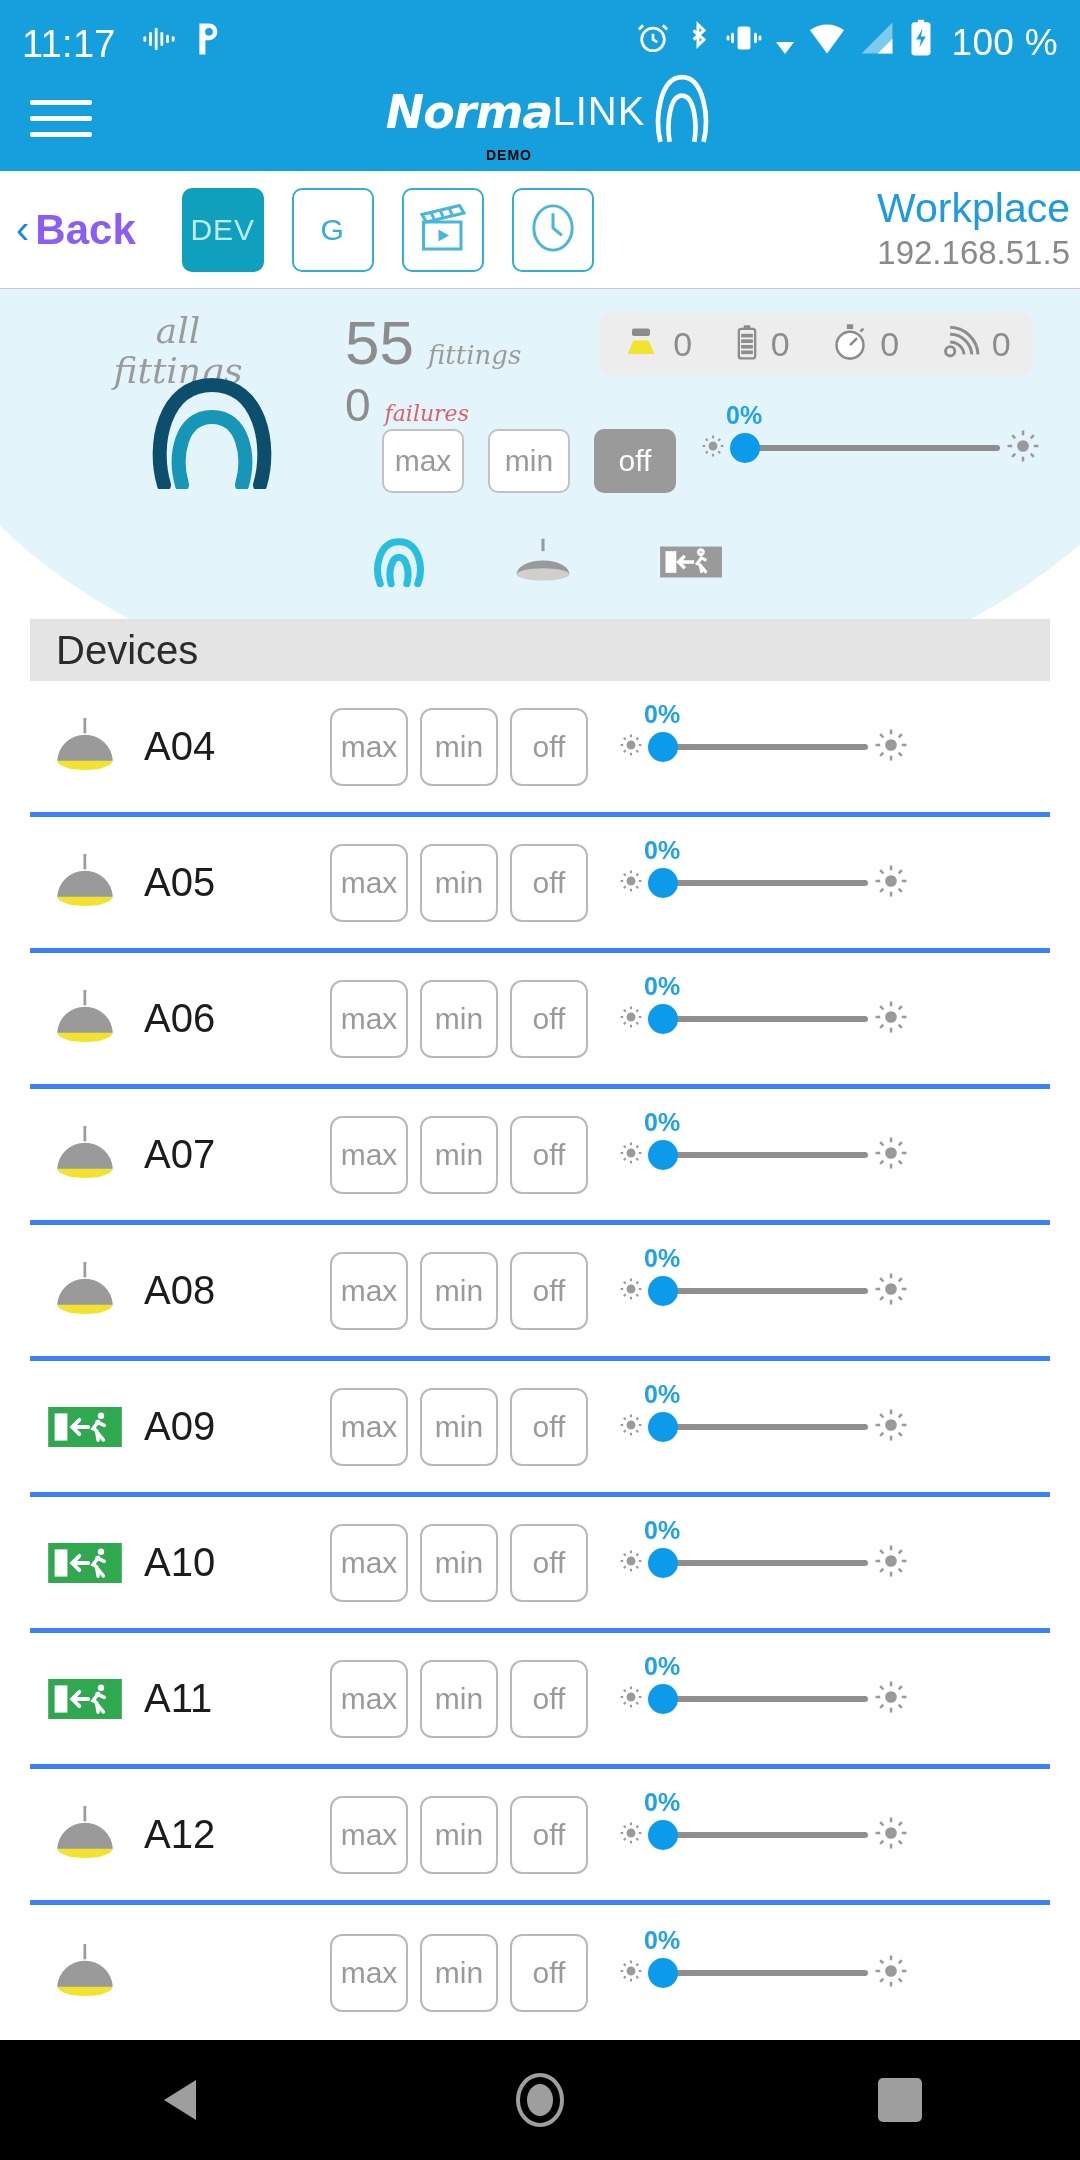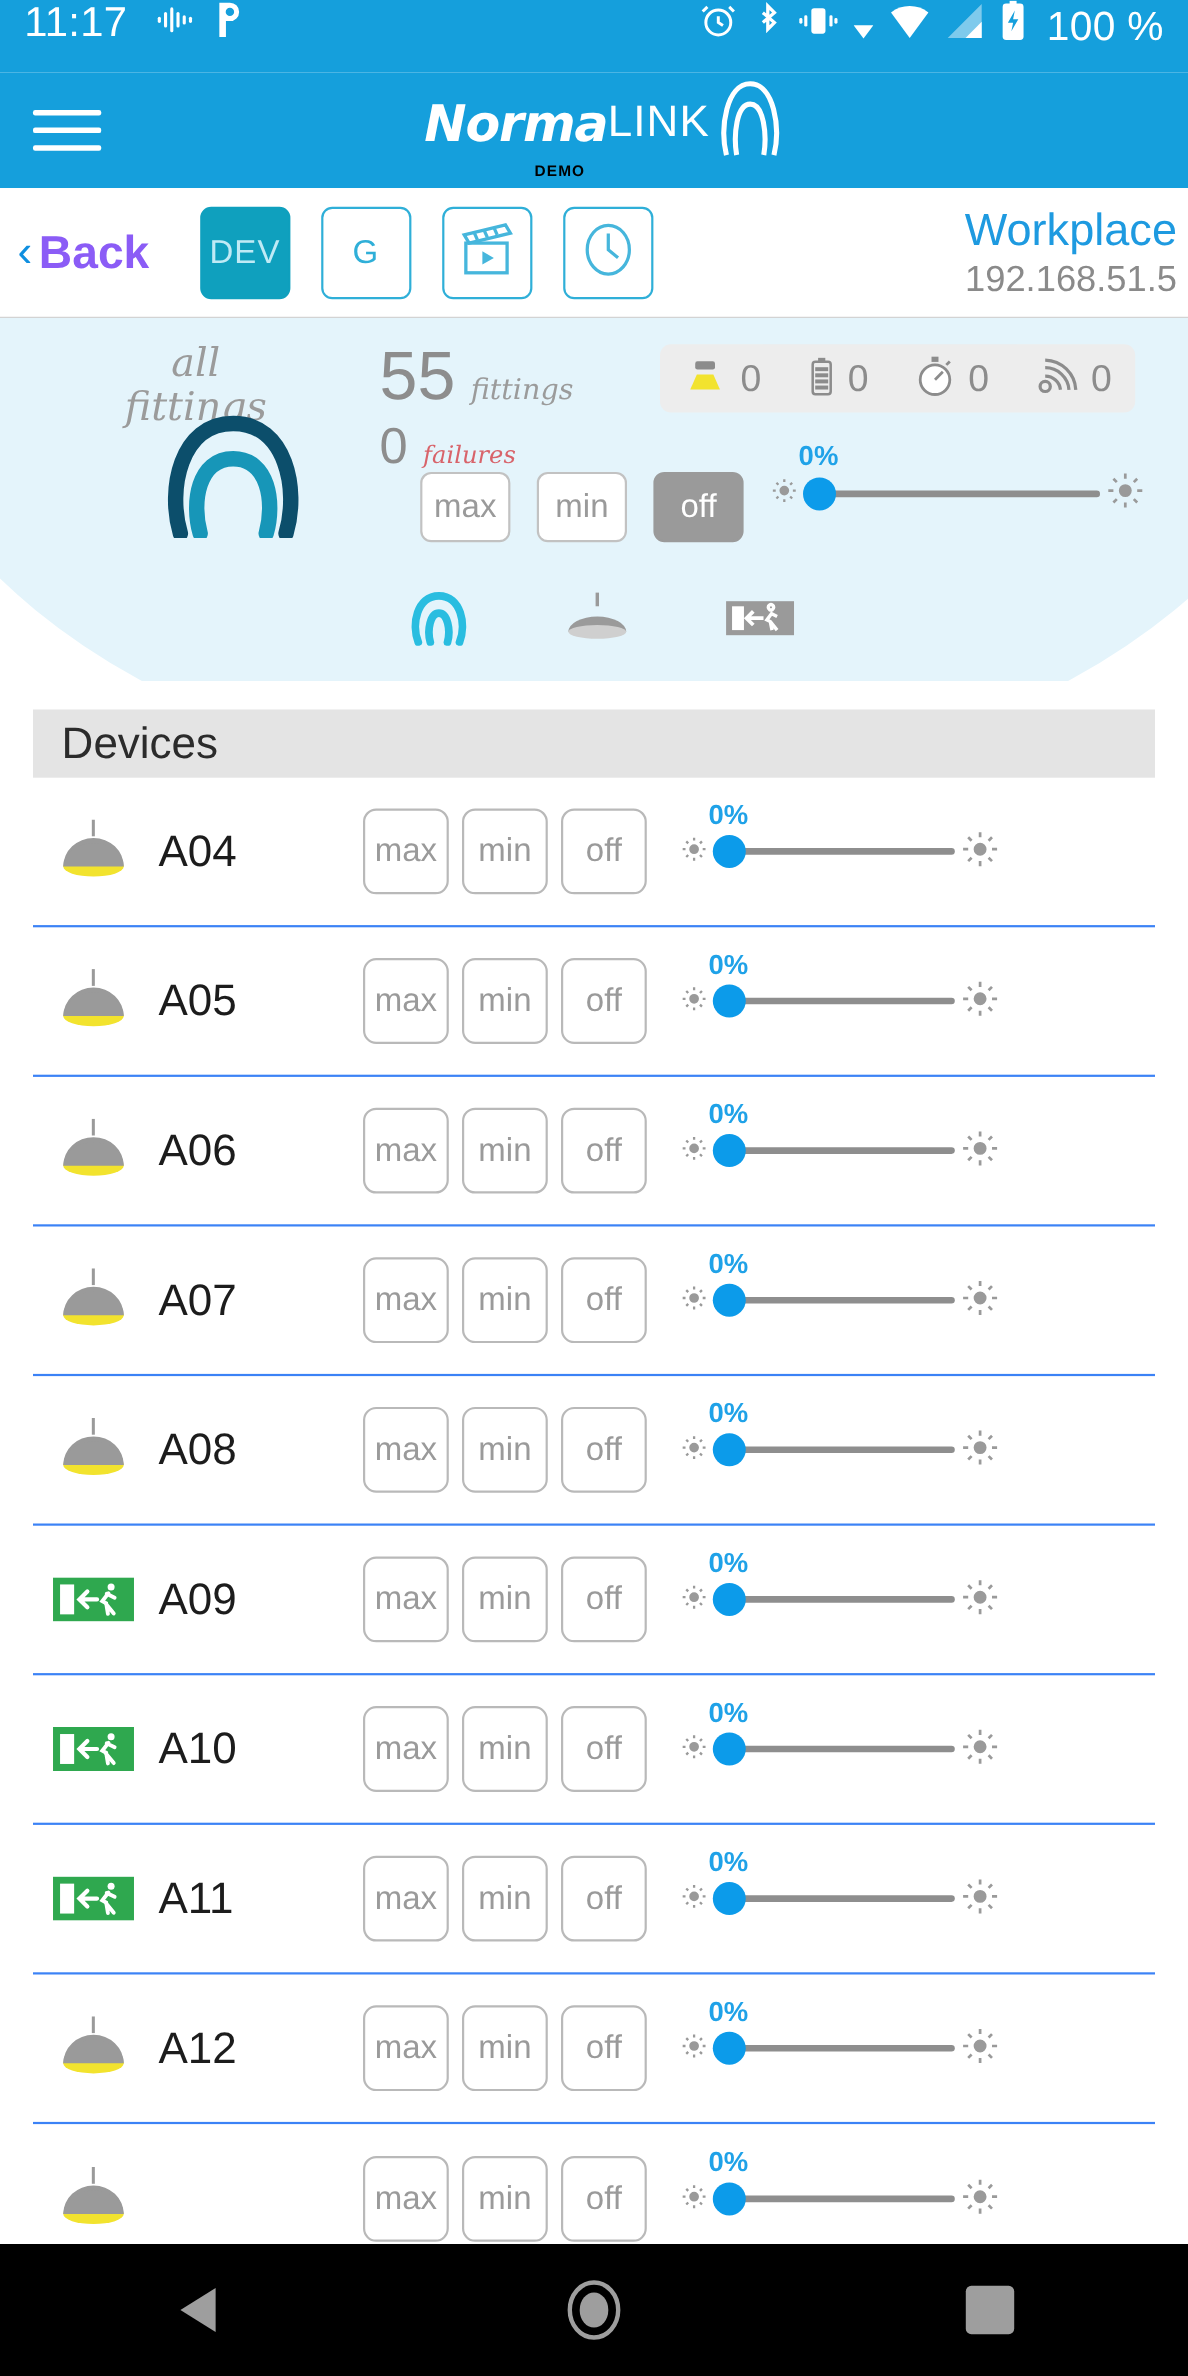--- a/index.html
+++ b/index.html
@@ -7,21 +7,21 @@
   body {
     font-family:"Liberation Sans", sans-serif;
     background:#ffffff;
     overflow:hidden;
     position:relative;
   }
 
   
   .statusbar{
     height:66px; background:#159FDC; color:#fff;
-    display:flex; align-items:flex-start; padding:0 22px;
+    display:flex; align-items:flex-end; padding:0 22px;
     font-size:38px; letter-spacing:.3px;
   }
   .sb-time{ font-size:38px; font-weight:400; }
   .sb-left-icons{ display:flex; align-items:center; gap:18px; margin-left:26px; }
   .sb-spacer{ flex:1; }
   .sb-right{ display:flex; align-items:center; gap:14px; }
   .sb-batt-text{ font-size:37px; margin-left:4px; }
   .ic{ display:inline-block; }
 
   
@@ -157,29 +157,29 @@
 
   
   .filter-row{
     position:absolute; left:372px; top:248px;
     display:flex; align-items:center; gap:86px;
   }
   .filter-ic{ cursor:pointer; display:flex; align-items:center; justify-content:center; }
 
   
   .dev-header{
-    margin:26px 30px 0 30px; height:62px; background:#E4E4E4;
+    margin:0 30px 0 30px; height:62px; background:#E4E4E4;
     display:flex; align-items:center; padding-left:26px;
   }
   .dev-header-title{ font-size:40px; color:#2b2b2b; }
 
   .dev-list{ padding:0 30px; }
   .dev-row{
     height:136px; display:flex; align-items:center;
-    border-bottom:2px solid #3b82f6; position:relative;
+    border-bottom:5px solid #3b82f6; position:relative;
   }
   .dev-row:last-child{ border-bottom:none; }
   .dev-id-wrap{ width:300px; display:flex; align-items:center; padding-left:14px; }
   .dev-icon{ width:82px; display:flex; align-items:center; justify-content:center; }
   .dev-name{ font-size:40px; color:#1c1c1c; margin-left:18px; }
 
   .dev-btns{ display:flex; align-items:center; gap:12px; }
   .dbtn{
     width:78px; height:78px; border-radius:12px;
     border:2px solid #b9b9b9; background:#fff;

